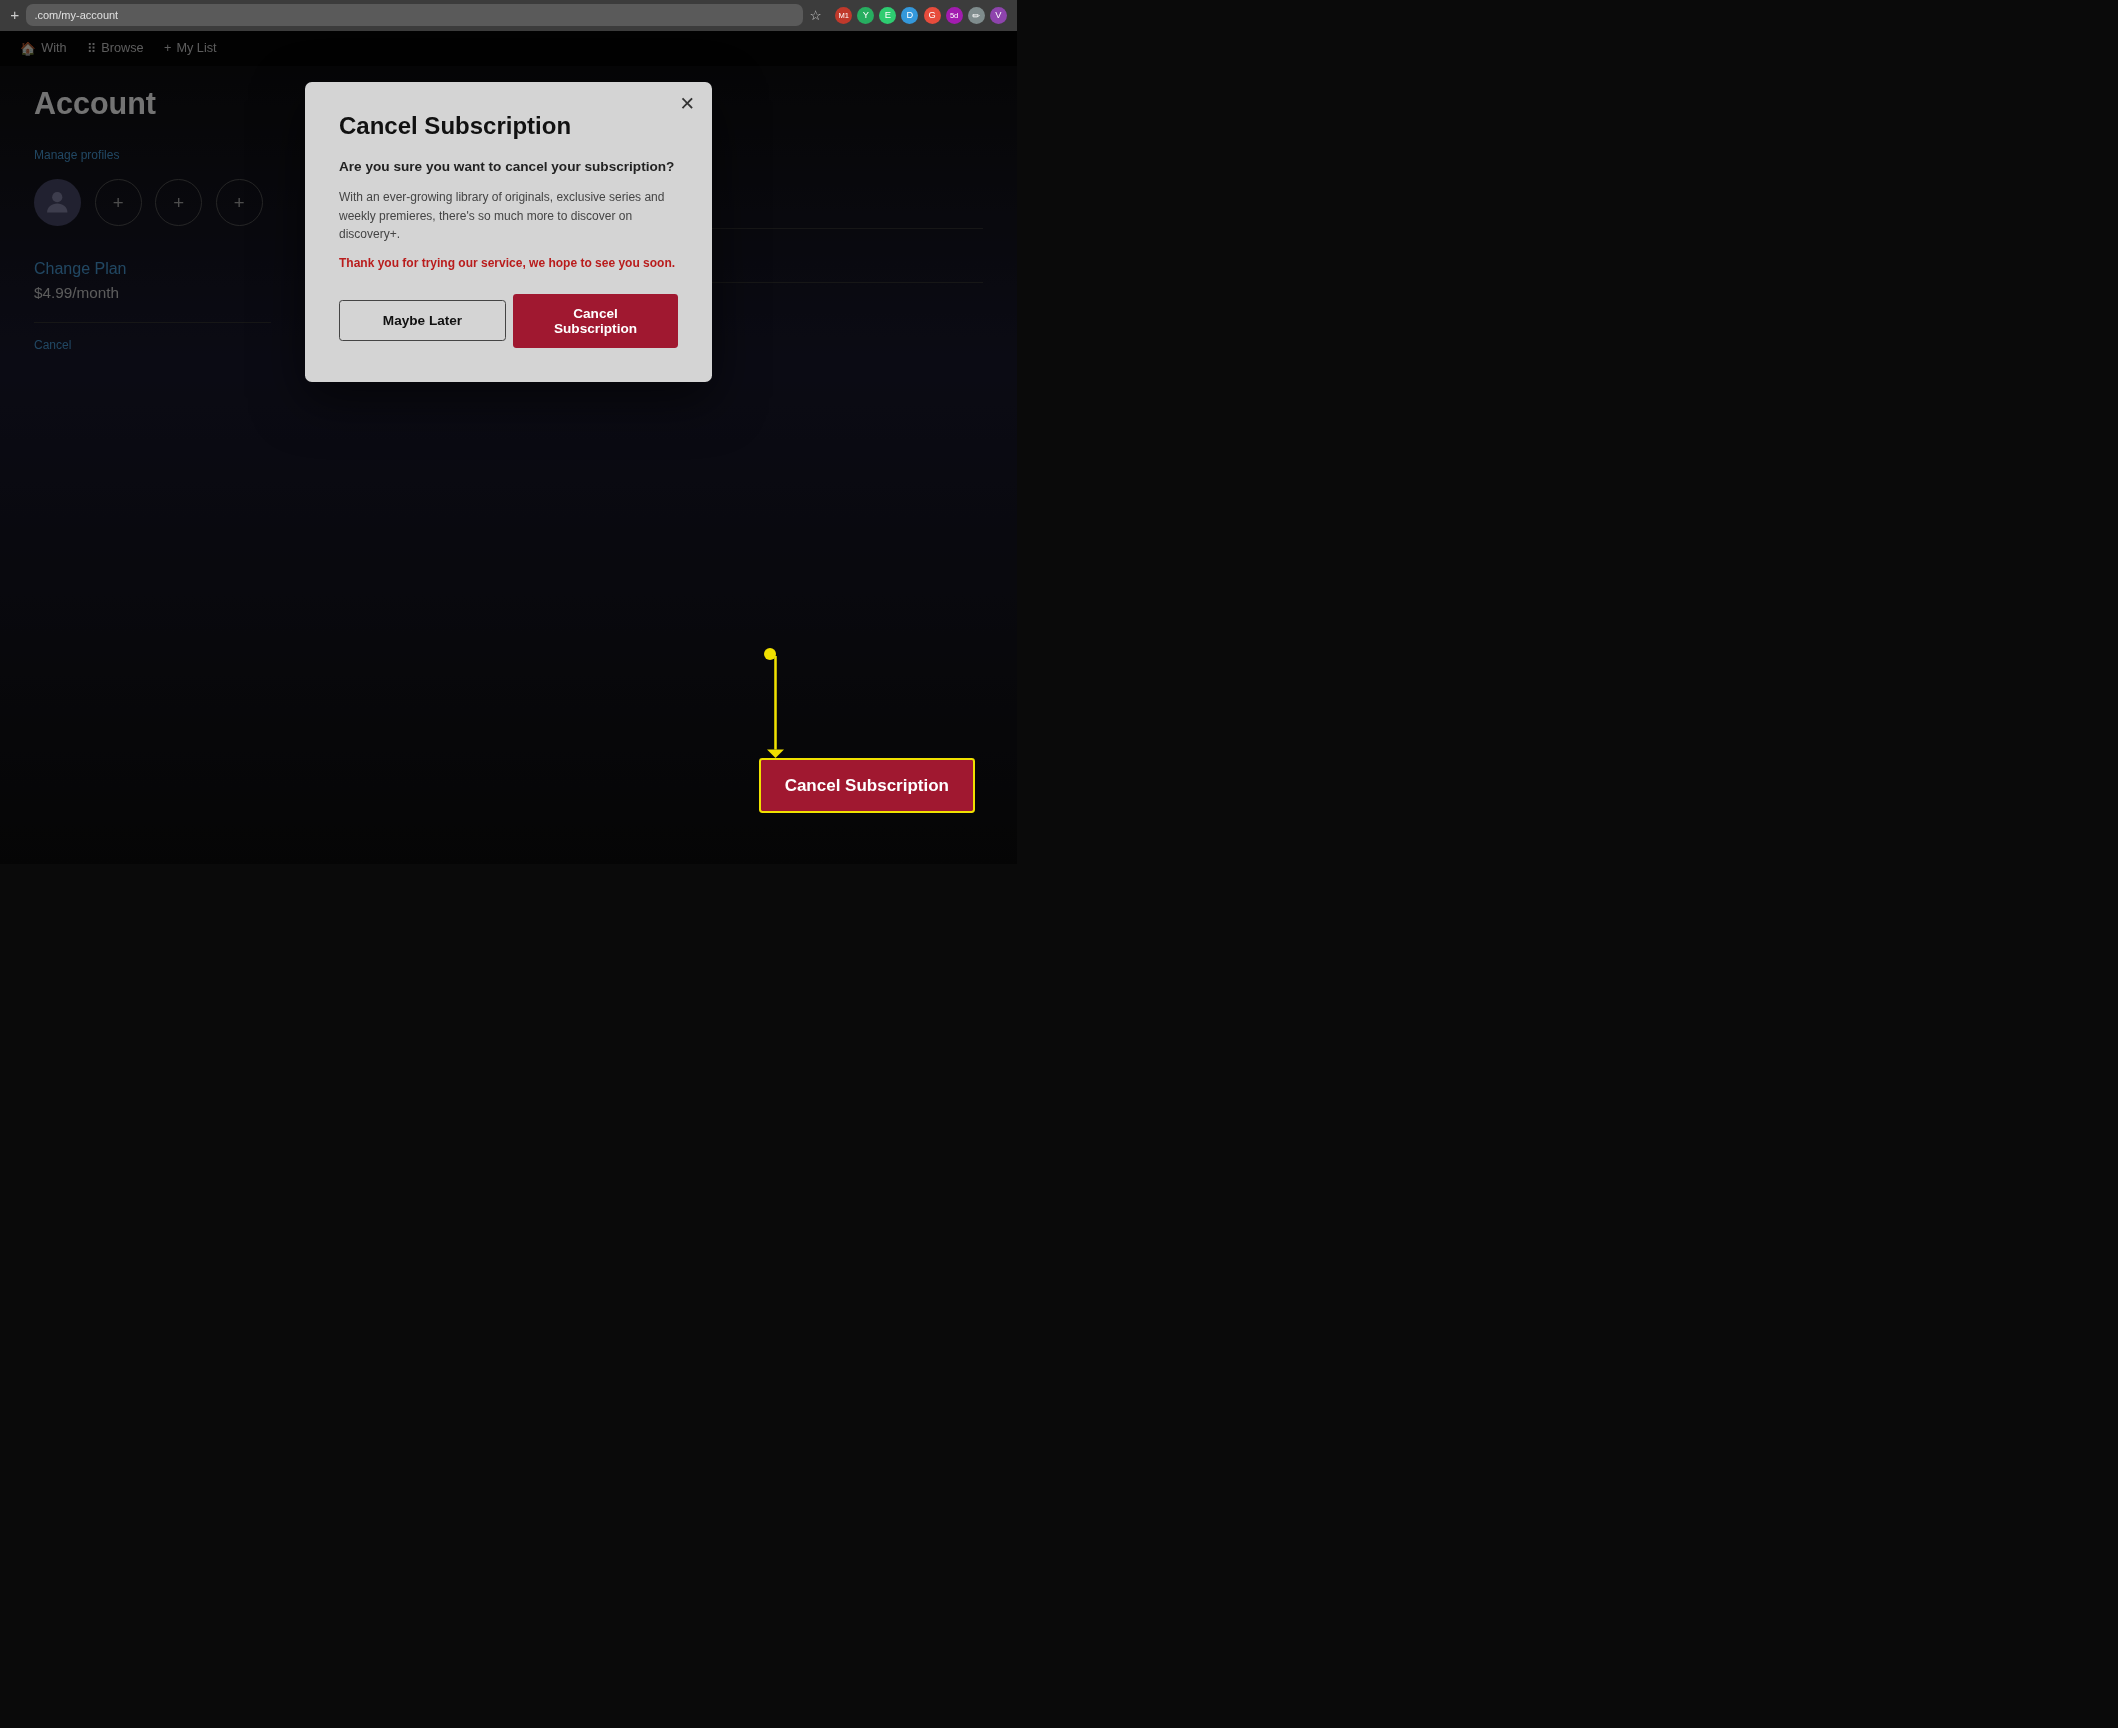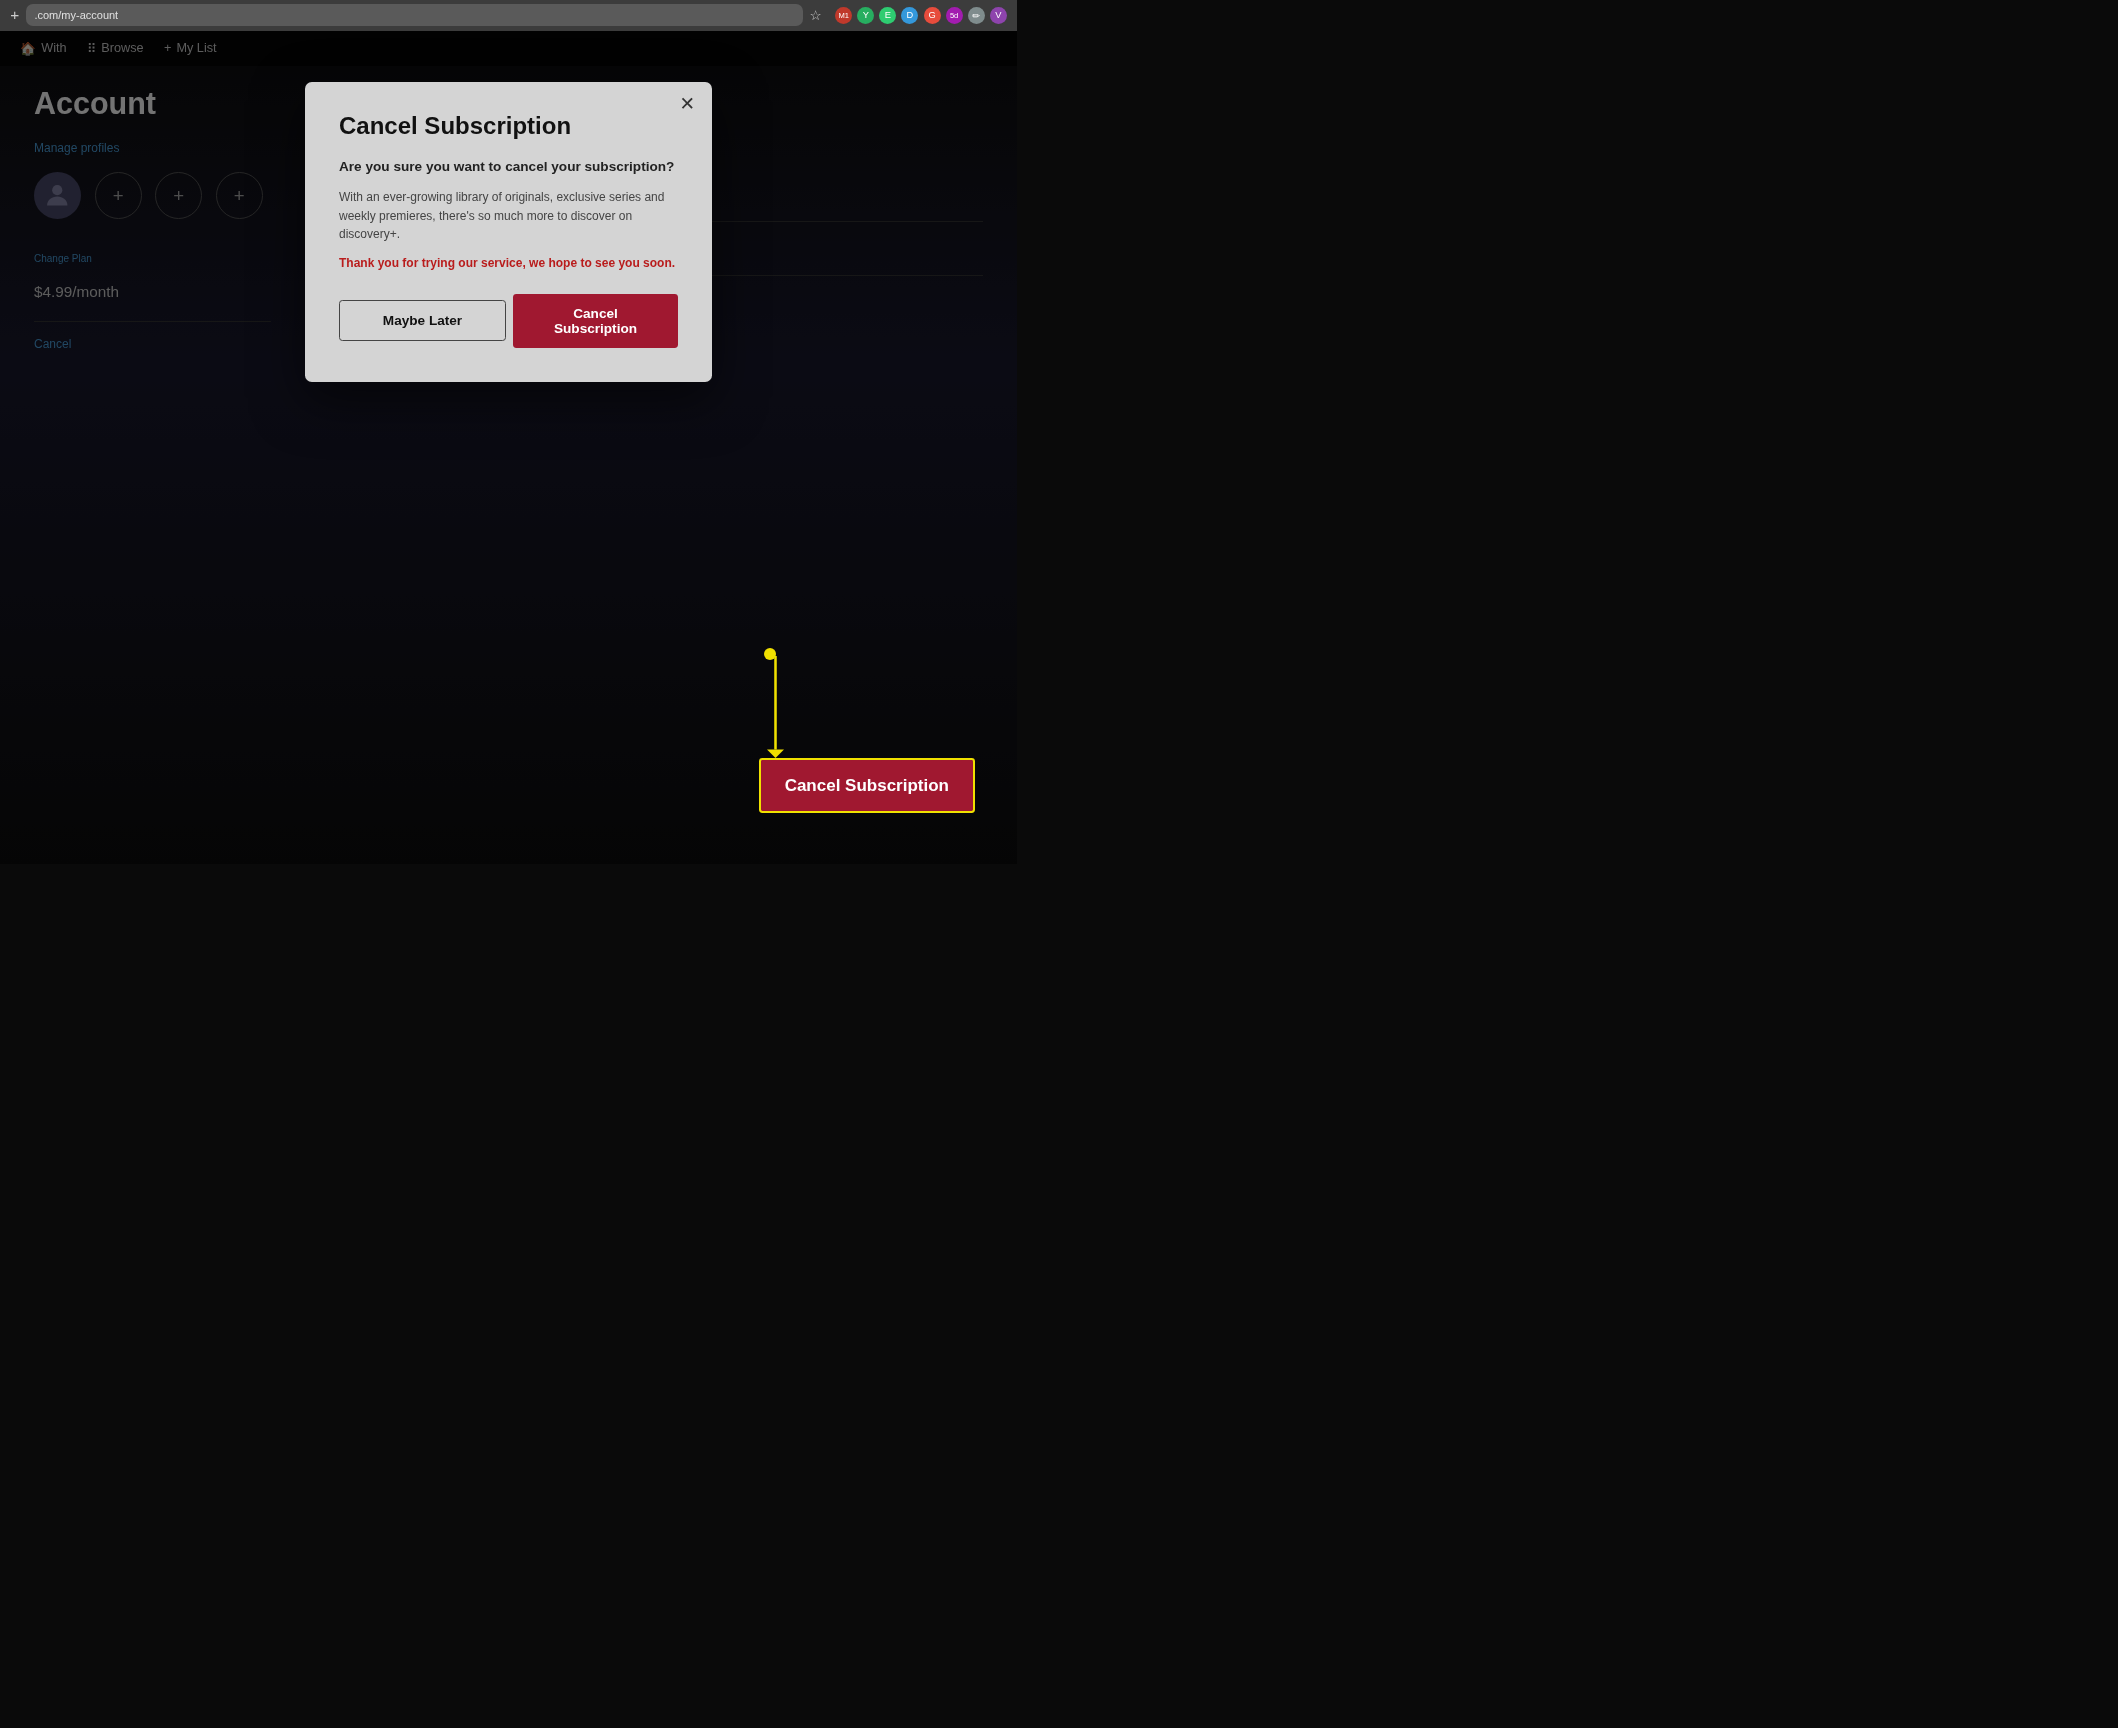--- a/index.html
+++ b/index.html
@@ -90,21 +90,21 @@
     
     .page-content {
       padding: 20.3px 34px;
       position: relative;
     }
 
     .page-title {
       color: #fff;
       font-size: 30.5px;
       font-weight: 700;
-      margin-bottom: 20px;
+      margin-bottom: 27px;
     }
 
     .content-layout {
       display: flex;
       gap: 51px;
     }
 
     
     .left-section {
       min-width: 237px;
@@ -150,24 +150,24 @@
       display: flex;
       align-items: center;
       justify-content: center;
       color: #aaa;
       font-size: 18.6px;
       cursor: pointer;
     }
 
     .change-plan-link {
       color: #4a9eda;
-      font-size: 10px;
+      font-size: 16px;
       cursor: pointer;
       display: block;
-      margin-bottom: 19px;
+      margin-bottom: 6px;
     }
 
     .plan-price {
       color: #ccc;
       font-size: 15.3px;
       font-weight: 500;
       margin-bottom: 20.3px;
     }
 
     .divider {

